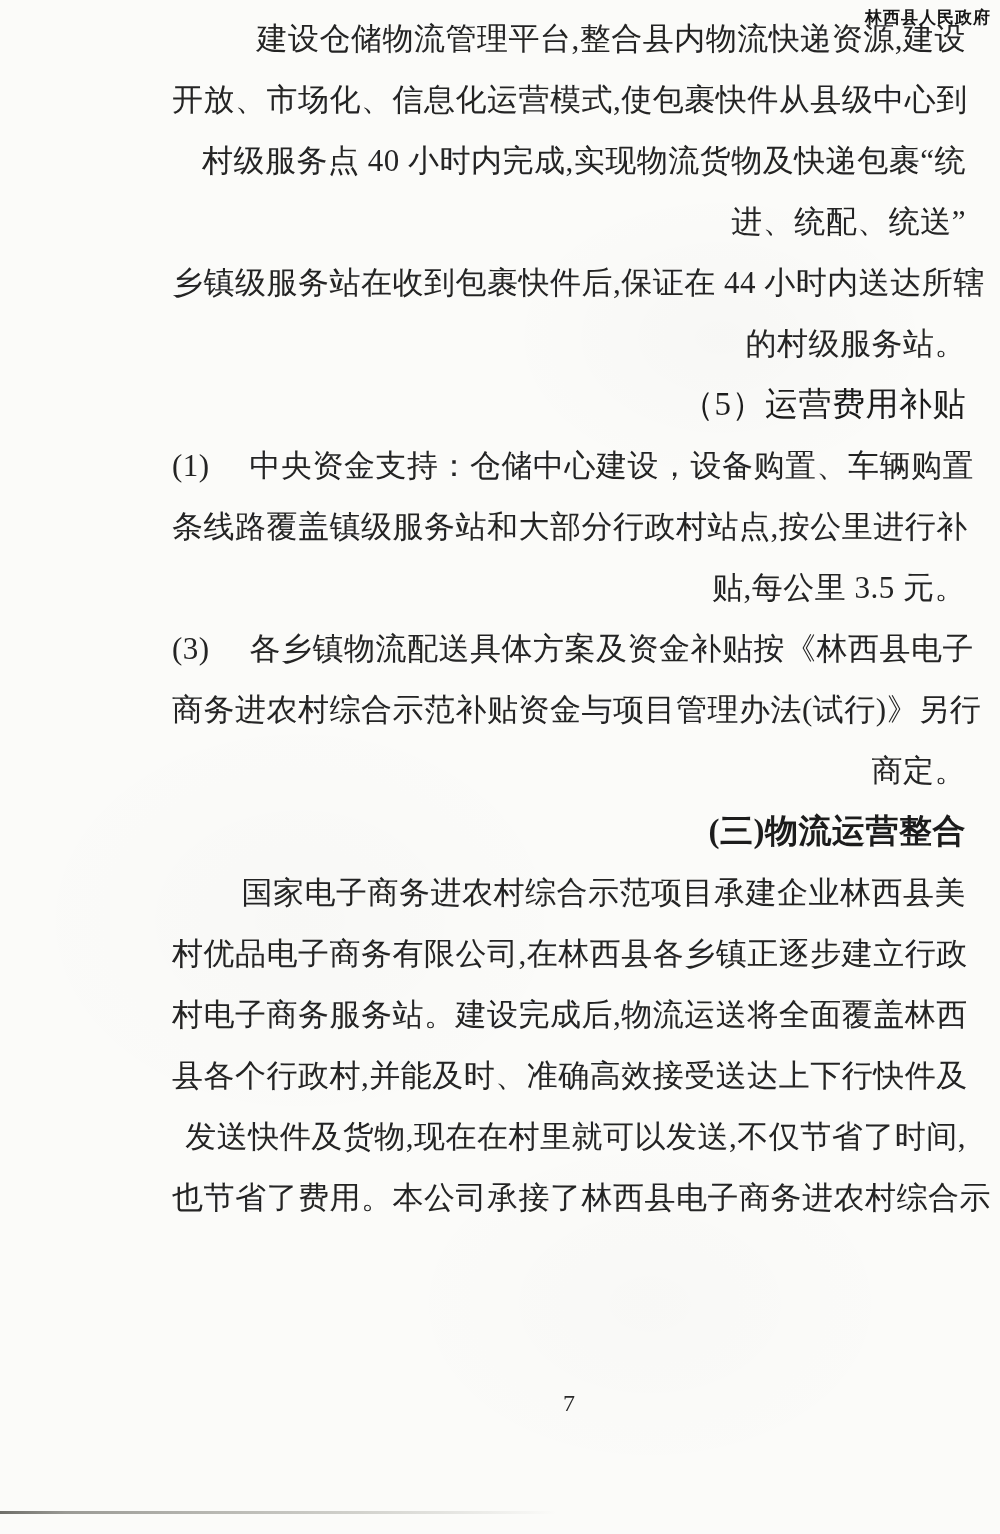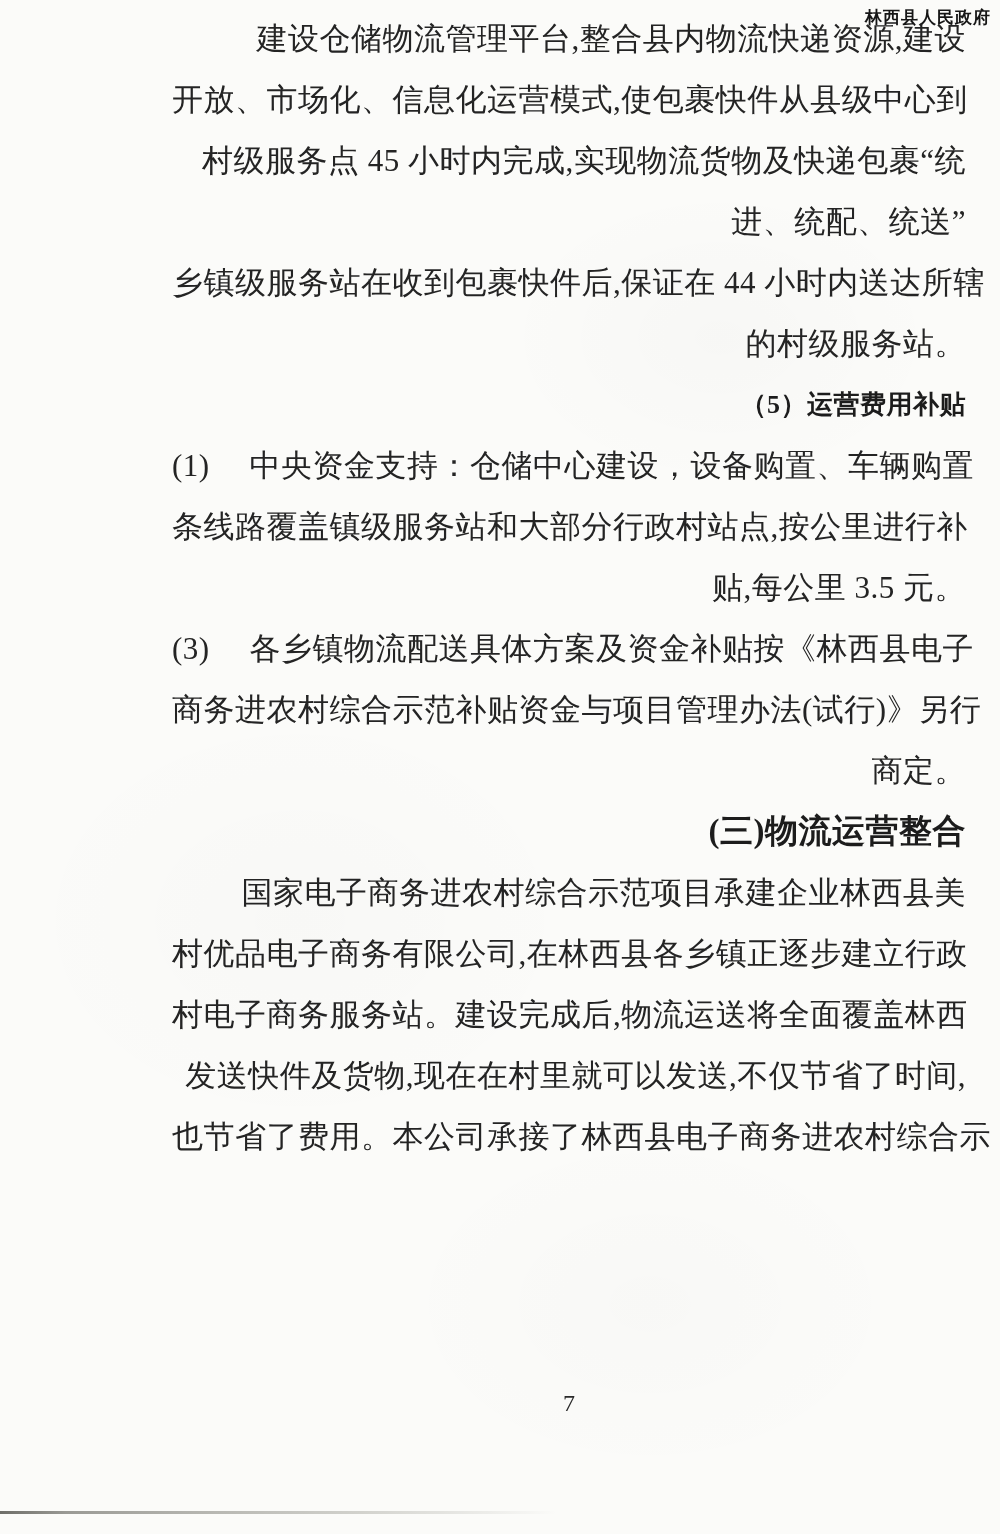--- a/index.html
+++ b/index.html
@@ -41,22 +41,22 @@
     font-size: 31px;
     line-height: 61px;
     height: 61px;
     white-space: pre;
     letter-spacing: 0.5px;
     color: #242424;
     text-align: right;
   }
   .line.indent { padding-left: 58px; }
   .line.heading {
-    font-weight: bold;
-    font-size: 26px;
+    font-weight: normal;
+    font-size: 33px;
     color: #1c1c1c;
   }
   .line.heading-indent {
     font-weight: bold;
     font-size: 33px;
     padding-left: 66px;
     color: #1c1c1c;
   }
   .pagenum {
     position: absolute;
@@ -83,35 +83,36 @@
 </style>
 </head>
 <body>
 
 <div class="page">
   <div class="watermark">林西县人民政府</div>
 
   <div class="textblock" id="textblock">
       <div class="line indent">建设仓储物流管理平台,整合县内物流快递资源,建设</div>
       <div class="line">开放、市场化、信息化运营模式,使包裹快件从县级中心到</div>
-      <div class="line">村级服务点 45 小时内完成,实现物流货物及快递包裹“统</div>
+      <div class="line">村级服务点 40 小时内完成,实现物流货物及快递包裹“统</div>
       <div class="line">进、统配、统送”</div>
       <div class="line">乡镇级服务站在收到包裹快件后,保证在 44 小时内送达所辖</div>
       <div class="line">的村级服务站。</div>
       <div class="line heading">（5）运营费用补贴</div>
       <div class="line">(1)　 中央资金支持：仓储中心建设，设备购置、车辆购置</div>
       <div class="line">条线路覆盖镇级服务站和大部分行政村站点,按公里进行补</div>
       <div class="line">贴,每公里 3.5 元。</div>
       <div class="line">(3)　 各乡镇物流配送具体方案及资金补贴按《林西县电子</div>
       <div class="line">商务进农村综合示范补贴资金与项目管理办法(试行)》另行</div>
       <div class="line">商定。</div>
       <div class="line heading-indent">(三)物流运营整合</div>
       <div class="line indent">国家电子商务进农村综合示范项目承建企业林西县美</div>
       <div class="line">村优品电子商务有限公司,在林西县各乡镇正逐步建立行政</div>
       <div class="line">村电子商务服务站。建设完成后,物流运送将全面覆盖林西</div>
+      <div class="line">县各个行政村,并能及时、准确高效接受送达上下行快件及</div>
       <div class="line">发送快件及货物,现在在村里就可以发送,不仅节省了时间,</div>
       <div class="line">也节省了费用。本公司承接了林西县电子商务进农村综合示</div>
     </div>
 
   <div class="pagenum">7</div>
 
   <div class="scan-line"></div>
 </div>
 
 </body></html>

